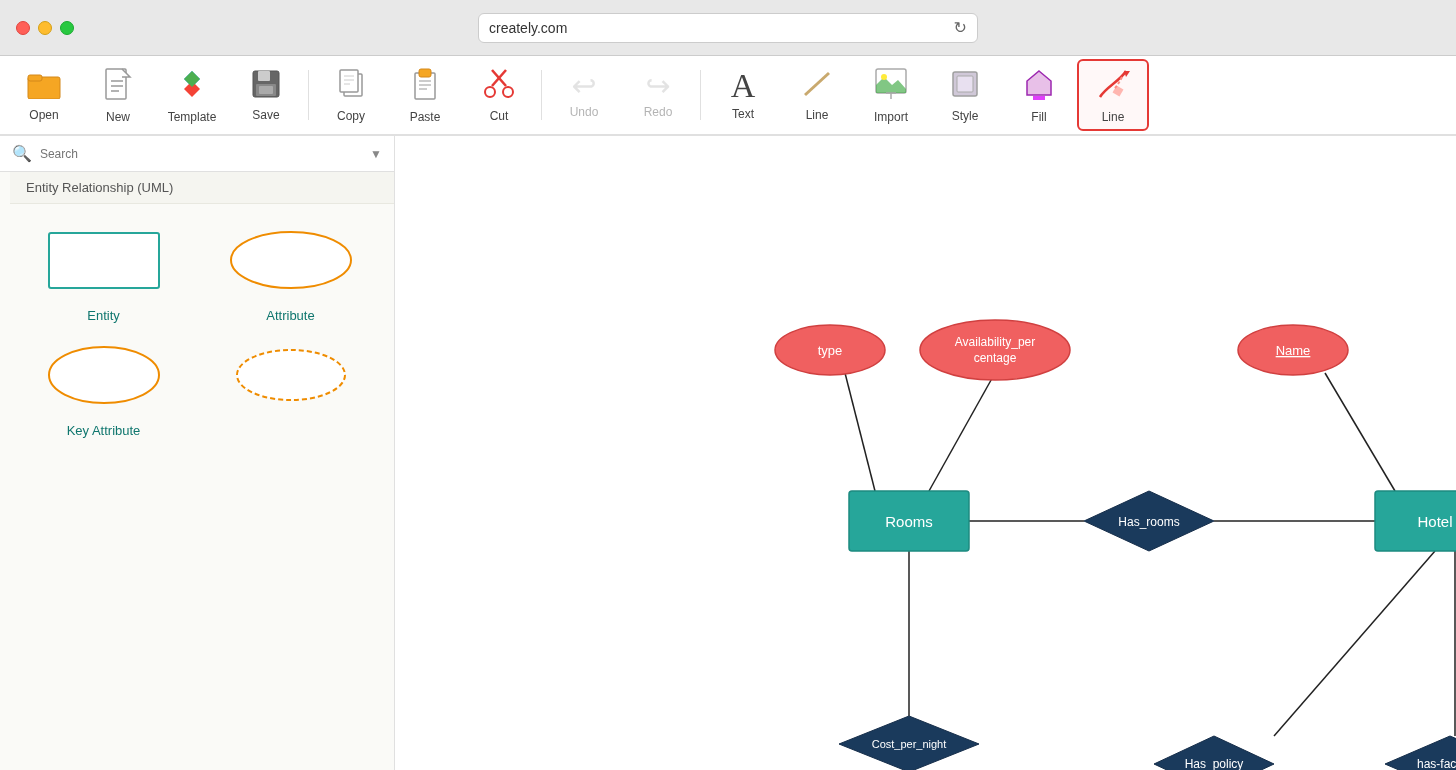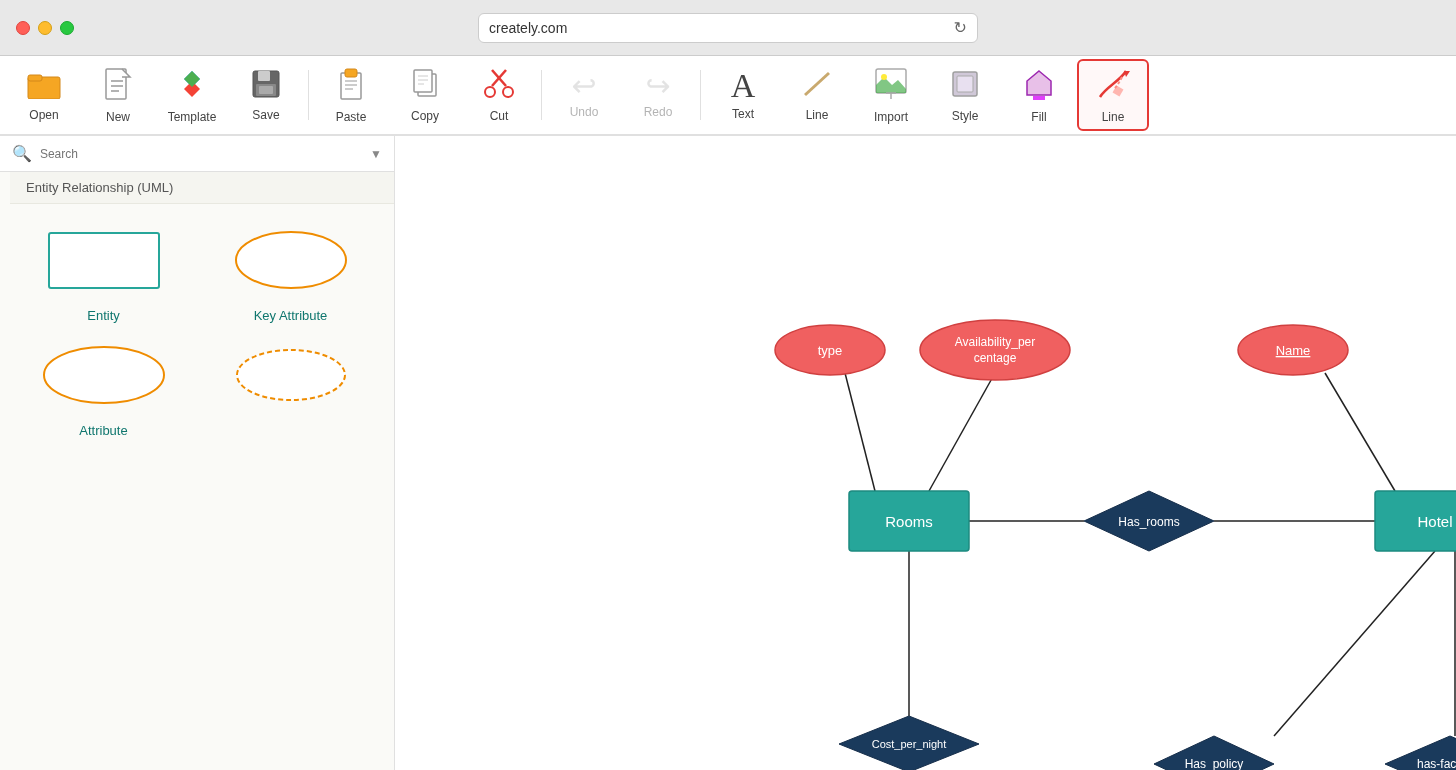--- a/index.html
+++ b/index.html
@@ -215,42 +215,42 @@
           <rect x="5" y="15" width="20" height="12" rx="1" fill="#888"></rect>
           <rect x="8" y="17" width="14" height="8" rx="1" fill="#aaa"></rect>
         </svg>
     </span>
     <span>Save</span>
   </div>
   <div class="toolbar-divider"></div>
 
   <div class="toolbar-item">
     <span class="toolbar-icon">
+      <svg width="30" height="32" viewBox="0 0 30 32">
+          <rect x="8" y="6" width="18" height="22" rx="1" fill="white" stroke="#999" stroke-width="1.5"></rect>
+          <rect x="4" y="2" width="18" height="22" rx="1" fill="white" stroke="#999" stroke-width="1.5"></rect>
+          <line x1="8" y1="8" x2="18" y2="8" stroke="#ccc" stroke-width="1"></line>
+          <line x1="8" y1="12" x2="18" y2="12" stroke="#ccc" stroke-width="1"></line>
+          <line x1="8" y1="16" x2="14" y2="16" stroke="#ccc" stroke-width="1"></line>
+        </svg>
+    </span>
+    <span>Copy</span>
+  </div>
+
+  <div class="toolbar-item">
+    <span class="toolbar-icon">
       <svg width="30" height="34" viewBox="0 0 30 34">
           <rect x="5" y="6" width="20" height="26" rx="1" fill="white" stroke="#999" stroke-width="1.5"></rect>
           <rect x="9" y="2" width="12" height="8" rx="2" fill="#f5a623" stroke="#d4881a" stroke-width="1"></rect>
           <line x1="9" y1="14" x2="21" y2="14" stroke="#bbb" stroke-width="1.5"></line>
           <line x1="9" y1="18" x2="21" y2="18" stroke="#bbb" stroke-width="1.5"></line>
           <line x1="9" y1="22" x2="17" y2="22" stroke="#bbb" stroke-width="1.5"></line>
         </svg>
     </span>
     <span>Paste</span>
-  </div>
-
-  <div class="toolbar-item">
-    <span class="toolbar-icon">
-      <svg width="30" height="32" viewBox="0 0 30 32">
-          <rect x="8" y="6" width="18" height="22" rx="1" fill="white" stroke="#999" stroke-width="1.5"></rect>
-          <rect x="4" y="2" width="18" height="22" rx="1" fill="white" stroke="#999" stroke-width="1.5"></rect>
-          <line x1="8" y1="8" x2="18" y2="8" stroke="#ccc" stroke-width="1"></line>
-          <line x1="8" y1="12" x2="18" y2="12" stroke="#ccc" stroke-width="1"></line>
-          <line x1="8" y1="16" x2="14" y2="16" stroke="#ccc" stroke-width="1"></line>
-        </svg>
-    </span>
-    <span>Copy</span>
   </div>
 
   <div class="toolbar-item">
     <span class="toolbar-icon">
       <svg width="30" height="32" viewBox="0 0 30 32">
         <line x1="8" y1="2" x2="22" y2="18" stroke="#e53935" stroke-width="2.5"></line>
         <line x1="22" y1="2" x2="8" y2="18" stroke="#e53935" stroke-width="2.5"></line>
         <circle cx="6" cy="24" r="5" fill="none" stroke="#e53935" stroke-width="2"></circle>
         <circle cx="24" cy="24" r="5" fill="none" stroke="#e53935" stroke-width="2"></circle>
       </svg>
@@ -350,34 +350,34 @@
           <svg width="120" height="65" viewBox="0 0 120 65">
             <rect x="5" y="5" width="110" height="55" rx="2" fill="white" stroke="#26a69a" stroke-width="2"></rect>
           </svg>
         </div>
         <span class="shape-label">Entity</span>
       </div>
 
 
       <div class="shape-item">
         <div class="shape-preview">
+          <svg width="130" height="70" viewBox="0 0 130 70">
+            <ellipse cx="65" cy="35" rx="60" ry="28" fill="white" stroke="#ef8c00" stroke-width="2"></ellipse>
+          </svg>
+        </div>
+        <span class="shape-label">Attribute</span>
+      </div>
+
+      <div class="shape-item">
+        <div class="shape-preview">
           <svg width="120" height="70" viewBox="0 0 120 70">
             <ellipse cx="60" cy="35" rx="55" ry="28" fill="white" stroke="#ef8c00" stroke-width="2"></ellipse>
           </svg>
         </div>
         <span class="shape-label">Key Attribute</span>
-      </div>
-
-      <div class="shape-item">
-        <div class="shape-preview">
-          <svg width="130" height="70" viewBox="0 0 130 70">
-            <ellipse cx="65" cy="35" rx="60" ry="28" fill="white" stroke="#ef8c00" stroke-width="2"></ellipse>
-          </svg>
-        </div>
-        <span class="shape-label">Attribute</span>
       </div>
 
       <div class="shape-item">
         <div class="shape-preview">
           <svg width="120" height="65" viewBox="0 0 120 65">
             <ellipse cx="60" cy="32" rx="54" ry="25" fill="white" stroke="#ef8c00" stroke-width="2" stroke-dasharray="5,3"></ellipse>
           </svg>
         </div>
         <span class="shape-label"></span>
       </div>

